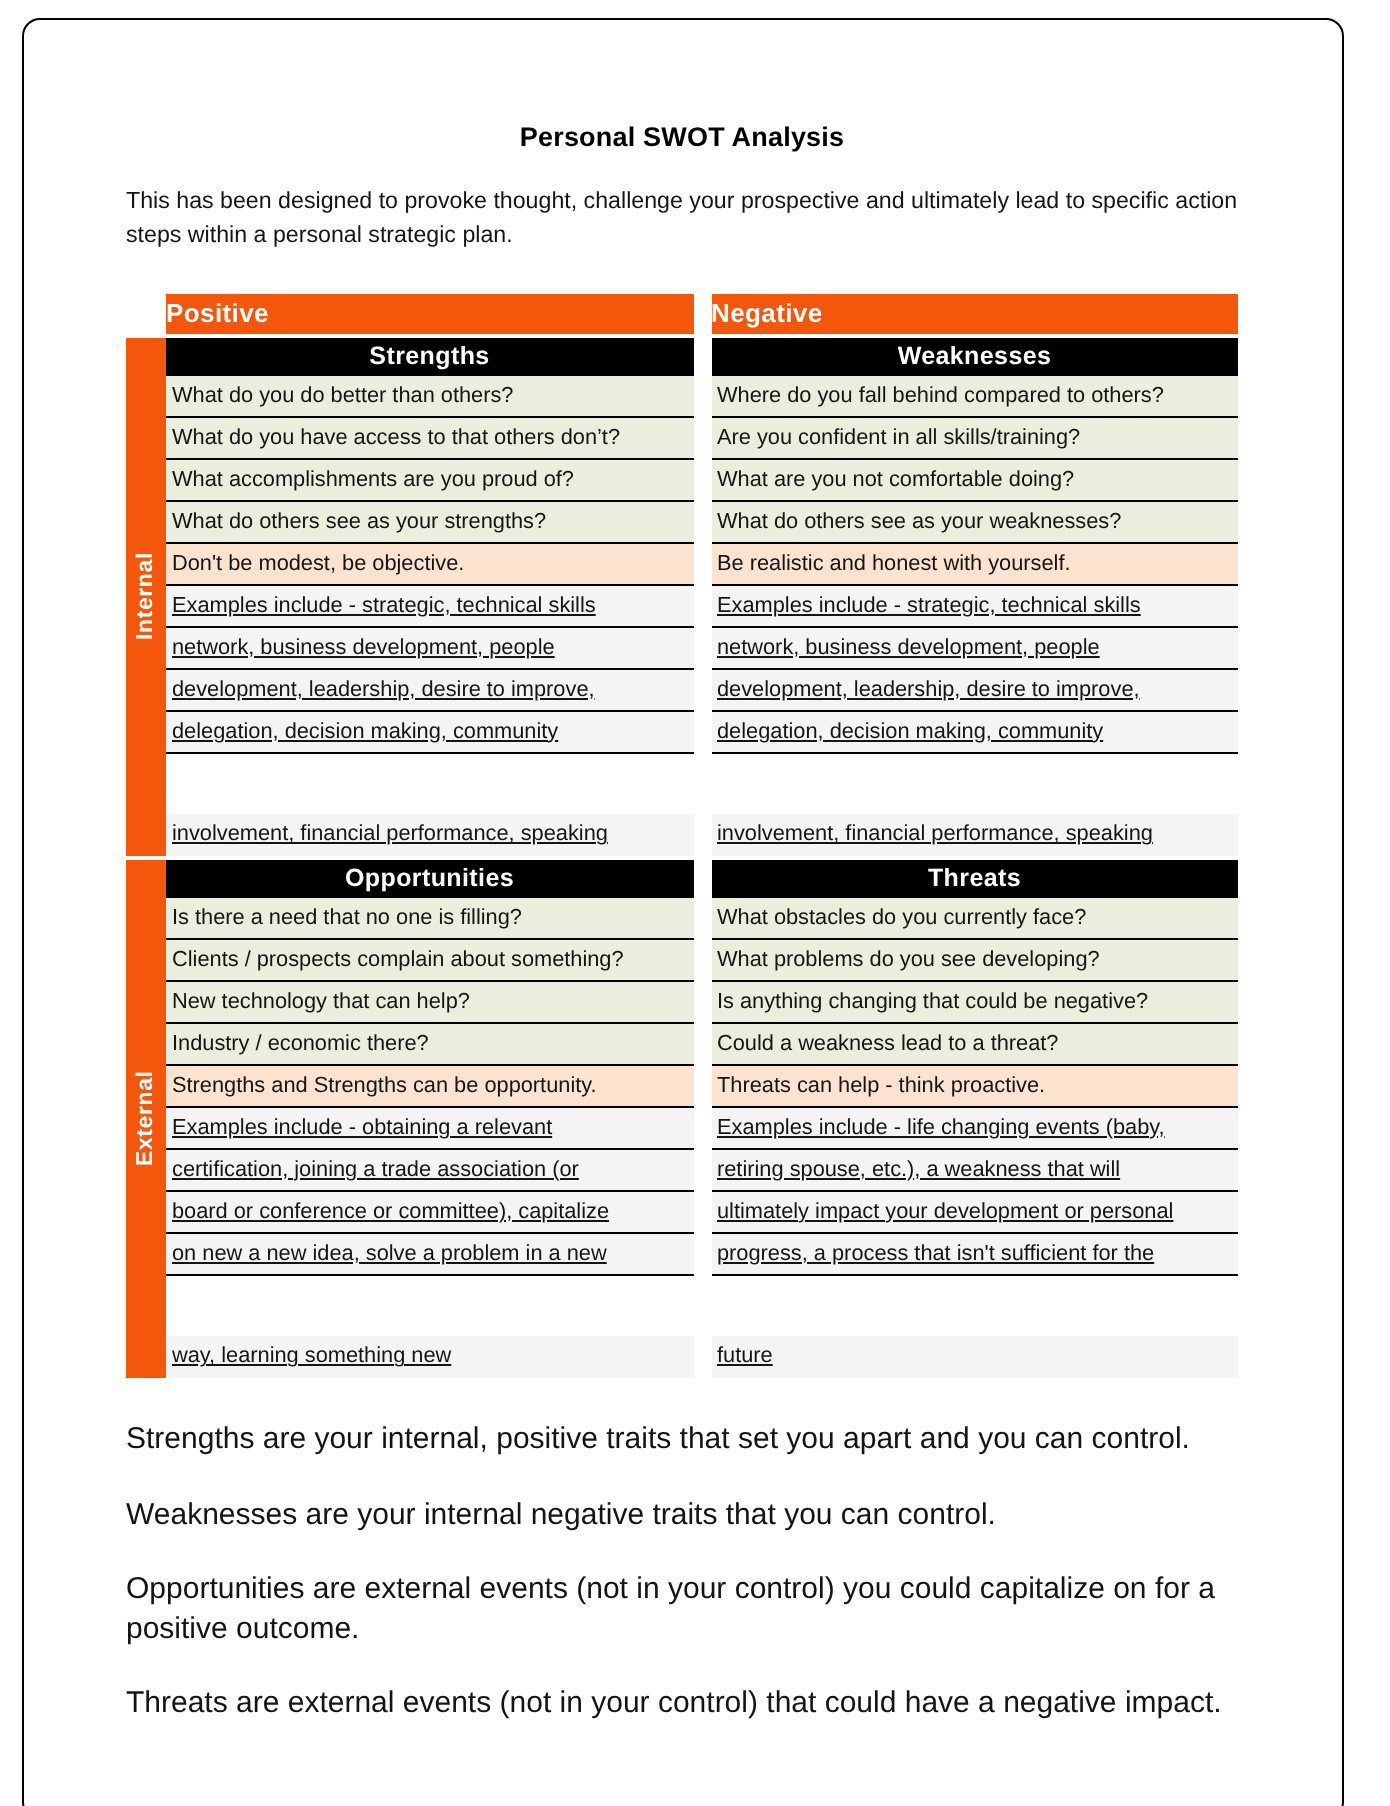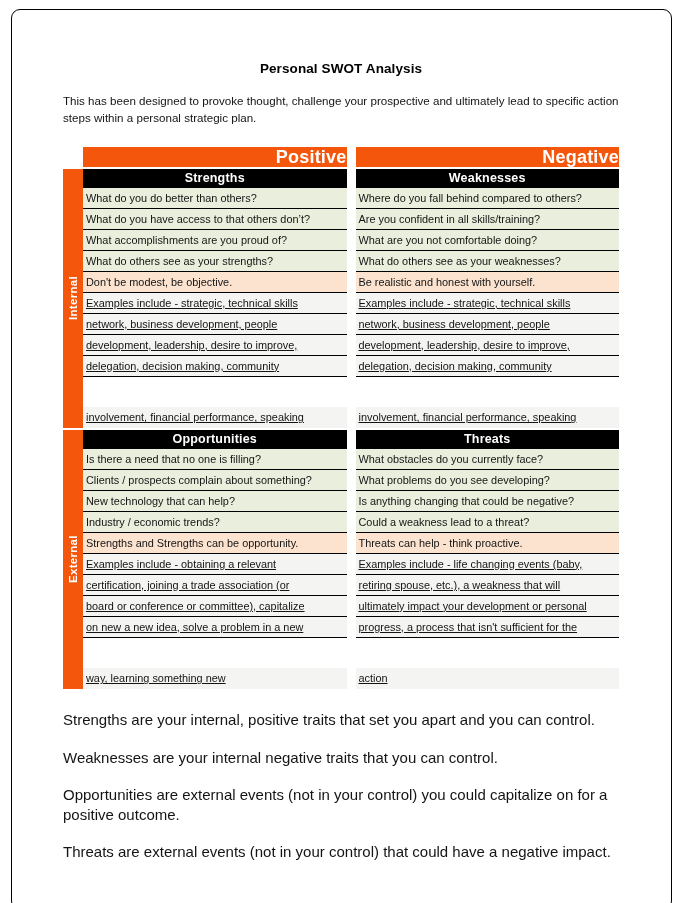--- a/index.html
+++ b/index.html
@@ -96,23 +96,23 @@
   .cell-col {
     flex: 1 1 0;
     min-width: 0;
   }
 
   
   .banner-row { margin-bottom: 2px; }
   .banner {
     background: #F4560B;
     color: #ffffff;
-    text-align: right;
-    font-weight: bold;
-    font-size: 18px;
+    text-align: left;
+    font-weight: bold;
+    font-size: 13px;
     height: 20px;
     line-height: 20px;
     letter-spacing: 0.2px;
   }
 
   
   .quad-head {
     background: #000000;
     color: #ffffff;
     text-align: center;
@@ -224,21 +224,21 @@
         <div class="axis-cell">
           <div class="axis-fill"></div>
           <div class="axis-label">External</div>
         </div>
 
         <div class="cell-col quad-block">
           <div class="quad-head">Opportunities</div>
           <div class="q-cell tone-green">Is there a need that no one is filling?</div>
           <div class="q-cell tone-green">Clients / prospects complain about something?</div>
           <div class="q-cell tone-green">New technology that can help?</div>
-          <div class="q-cell tone-green">Industry / economic trends?</div>
+          <div class="q-cell tone-green">Industry / economic there?</div>
           <div class="q-cell tone-peach">Strengths and Strengths can be opportunity.</div>
           <div class="q-cell tone-plain">Examples include - obtaining a relevant</div>
           <div class="q-cell tone-plain">certification, joining a trade association (or</div>
           <div class="q-cell tone-plain">board or conference or committee), capitalize</div>
           <div class="q-cell tone-plain">on new a new idea, solve a problem in a new</div>
           <div class="q-cell tone-plain nob">way, learning something new</div>
         </div>
 
         <div class="col-gap"></div>
 
@@ -246,21 +246,21 @@
           <div class="quad-head">Threats</div>
           <div class="q-cell tone-green">What obstacles do you currently face?</div>
           <div class="q-cell tone-green">What problems do you see developing?</div>
           <div class="q-cell tone-green">Is anything changing that could be negative?</div>
           <div class="q-cell tone-green">Could a weakness lead to a threat?</div>
           <div class="q-cell tone-peach">Threats can help - think proactive.</div>
           <div class="q-cell tone-plain">Examples include - life changing events (baby,</div>
           <div class="q-cell tone-plain">retiring spouse, etc.), a weakness that will</div>
           <div class="q-cell tone-plain">ultimately impact your development or personal</div>
           <div class="q-cell tone-plain"> progress, a process that isn't sufficient for the</div>
-          <div class="q-cell tone-plain nob">action</div>
+          <div class="q-cell tone-plain nob">future</div>
         </div>
       </div>
 
     </div>
 
     <div class="notes">
       <div class="note">Strengths are your internal, positive traits that set you apart and you can control.</div>
       <div class="note">Weaknesses are your internal negative traits that you can control.</div>
       <div class="note">Opportunities are external events (not in your control) you could capitalize on for a positive outcome.</div>
       <div class="note">Threats are external events (not in your control) that could have a negative impact.</div>

